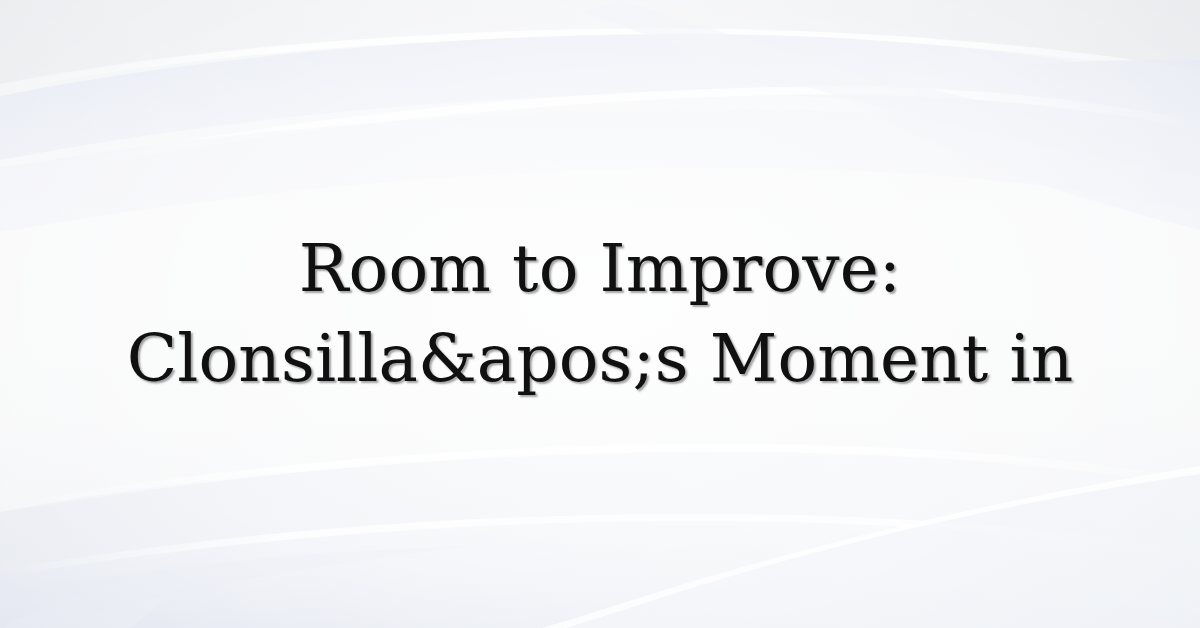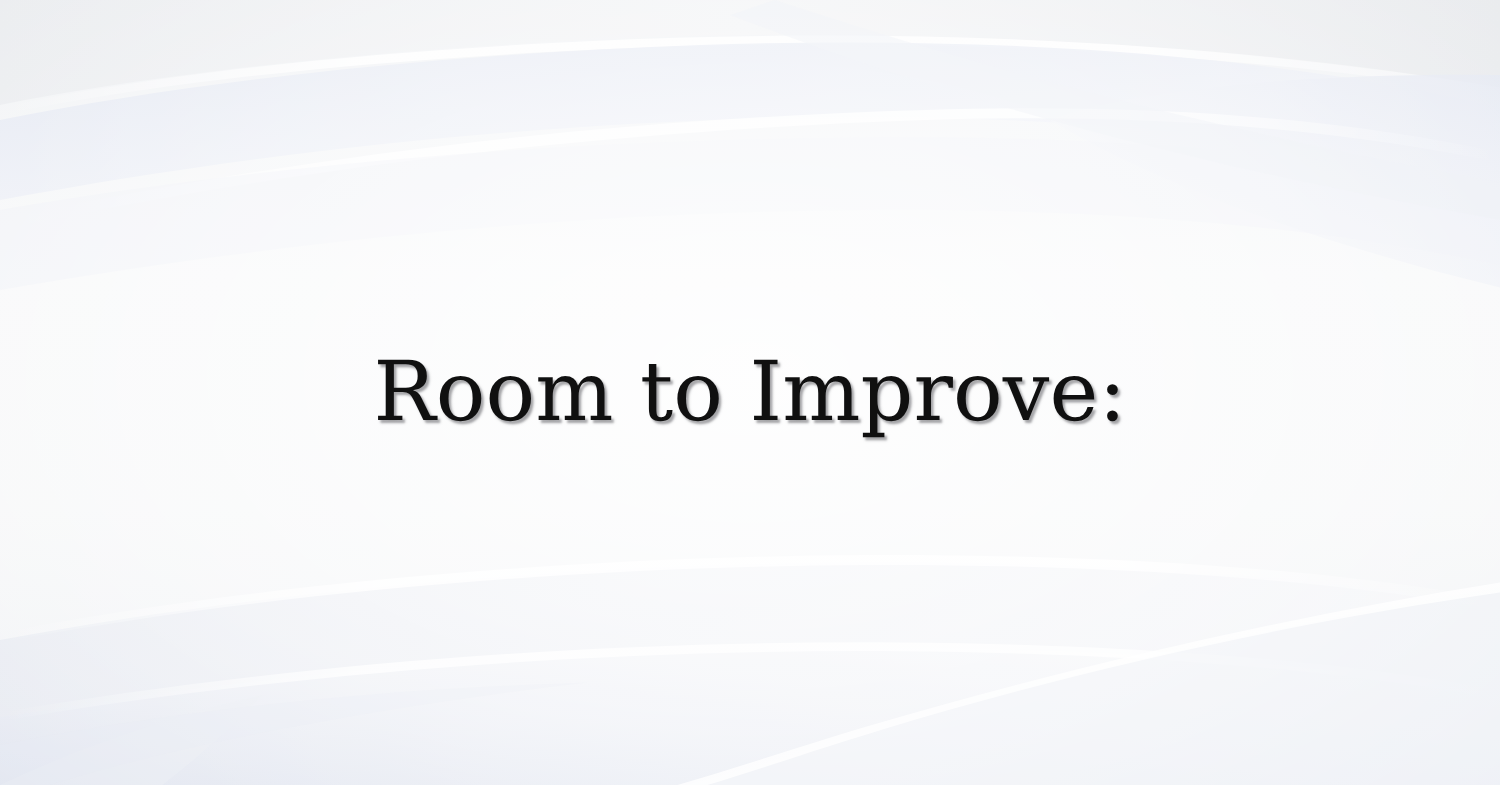--- a/index.html
+++ b/index.html
@@ -169,16 +169,17 @@
     <path d="M0,628 C60,600 130,574 210,556 C180,588 150,612 130,628 Z" fill="#e8ebf2" opacity="0.6"></path>
 
     <path d="M0,596 C120,572 280,552 470,546 C300,566 140,596 40,628 L0,628 Z" fill="#e3e7f1" opacity="0.5"></path>
   </svg>
 
   <div class="vignette"></div>
 
   <div id="headline">
     <h1 id="title-block">
       <span class="title-line">Room to Improve:</span>
+      <span class="title-line">Clonsilla&amp;apos;s Moment in</span>
     </h1>
   </div>
 
 </div>
 
 </body></html>

